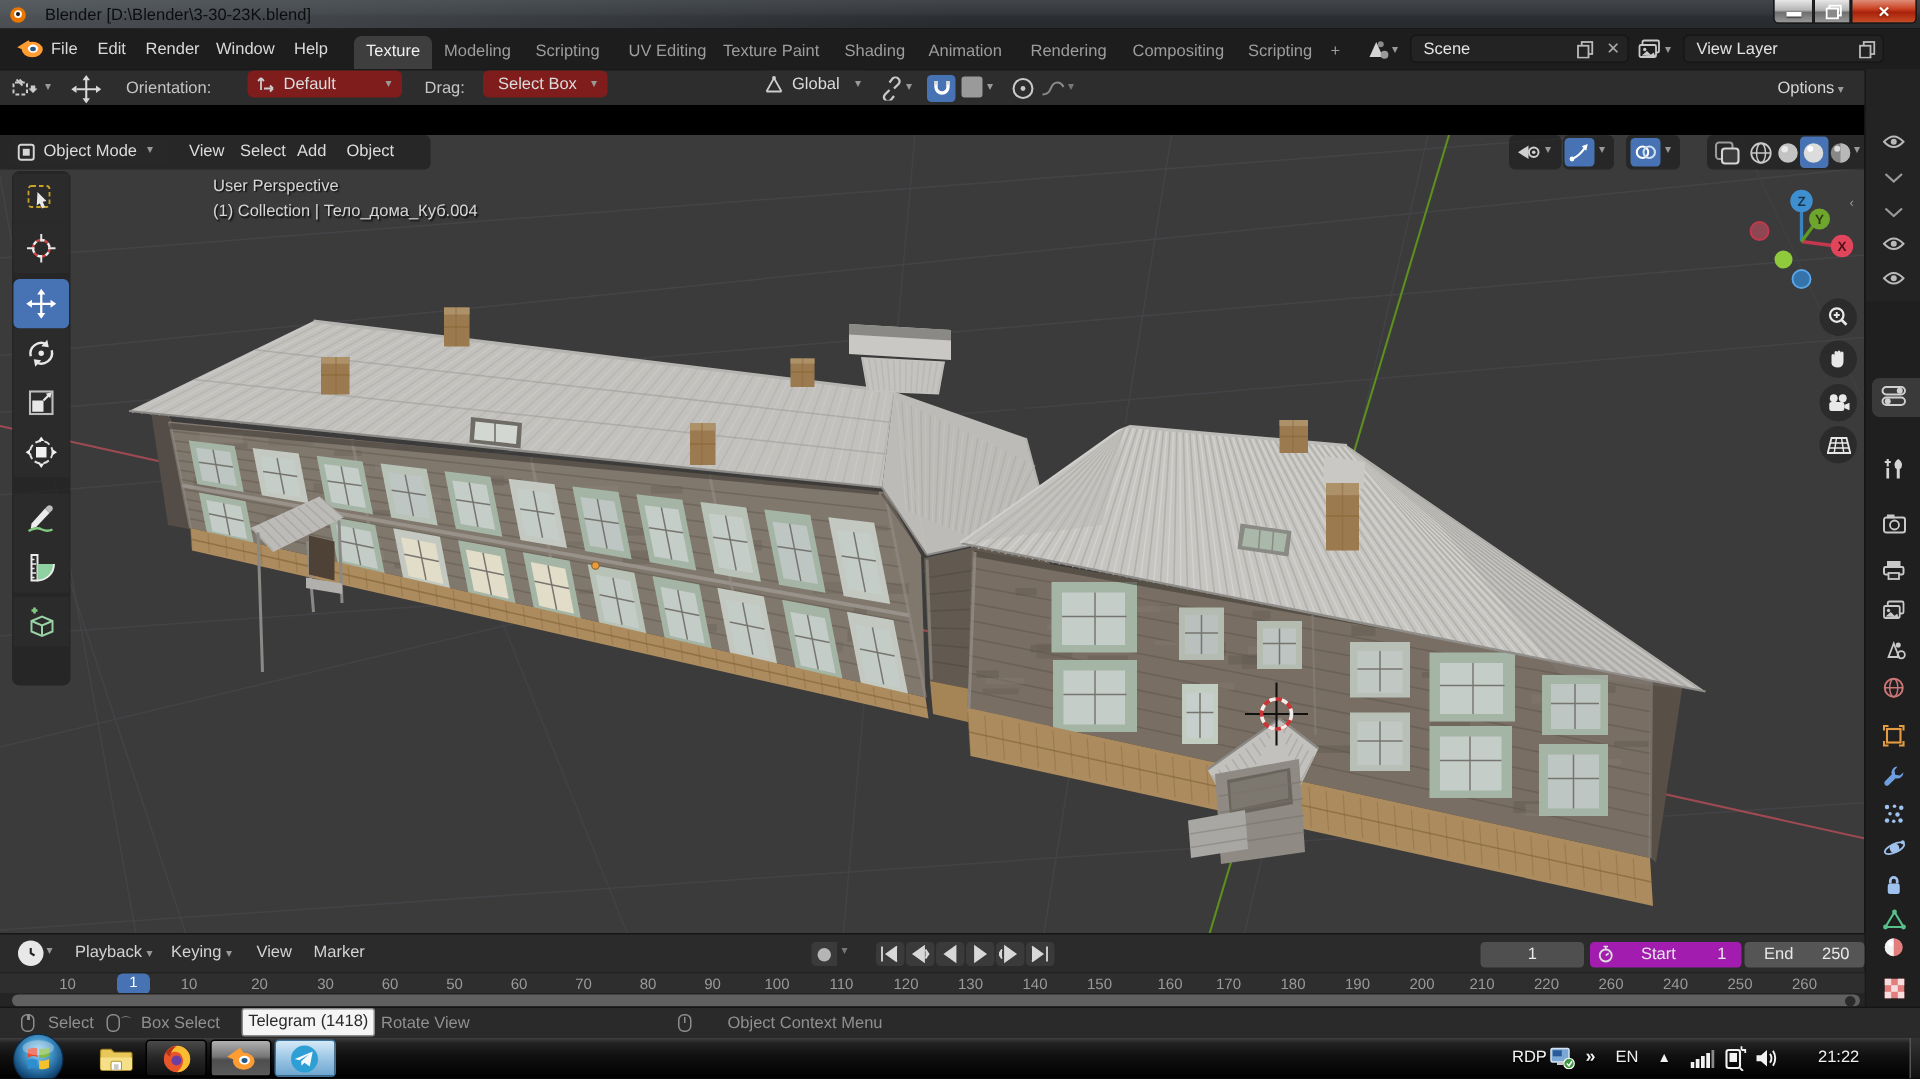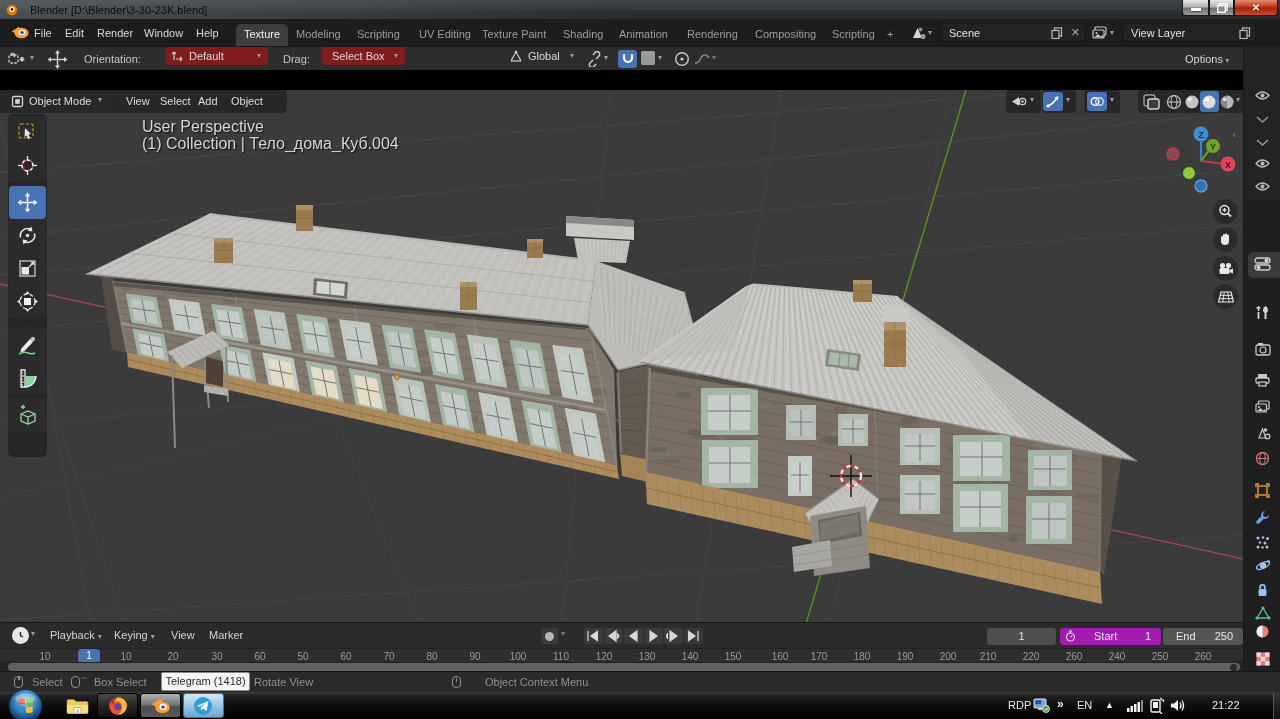--- a/index.html
+++ b/index.html
@@ -27,21 +27,21 @@
 .tab.active{background:#3e3e3e;color:#f0f0f0;}
 .field{position:absolute;background:#232323;border:1px solid #161616;border-radius:4px;color:#e3e3e3;font-size:11px;}
 
 #toolrow{left:0;top:46px;width:1280px;height:24px;background:#2d2d2d;border-top:1px solid #1a1a1a;}
 .drop{position:absolute;background:#7f1d1d;border-radius:4px;color:#dcdcdc;font-size:11px;height:18px;line-height:18px;}
 .lbl{position:absolute;color:#c5c5c5;font-size:11px;top:6px;}
 
 #viewport{left:0;top:70px;width:1243px;height:557px;overflow:hidden;margin-top:20px;}
 .ovl{position:absolute;background:rgba(28,28,28,0.62);border-radius:4px;}
 .hdrtxt{position:absolute;top:5px;font-size:11px;color:#dcdcdc;}
-.vptext{position:absolute;color:#d6d6d6;font-size:16px;text-shadow:1px 1px 1px rgba(0,0,0,0.8);}
+.vptext{position:absolute;color:#d6d6d6;font-size:11px;text-shadow:1px 1px 1px rgba(0,0,0,0.8);}
 
 .toolbtn{position:absolute;left:9px;width:37px;height:33px;background:#2b2b2b;}
 .toolbtn.sel{background:#4772b3;}
 
 .navbtn{position:absolute;width:25px;height:25px;border-radius:50%;background:rgba(40,40,40,0.8);
  color:#e8e8e8;text-align:center;}
 
 #rightcol{left:1243px;top:46px;width:37px;height:625px;background:#232323;border-left:1px solid #191919;}
 .rcicon{position:absolute;left:0;width:37px;text-align:center;}
 

